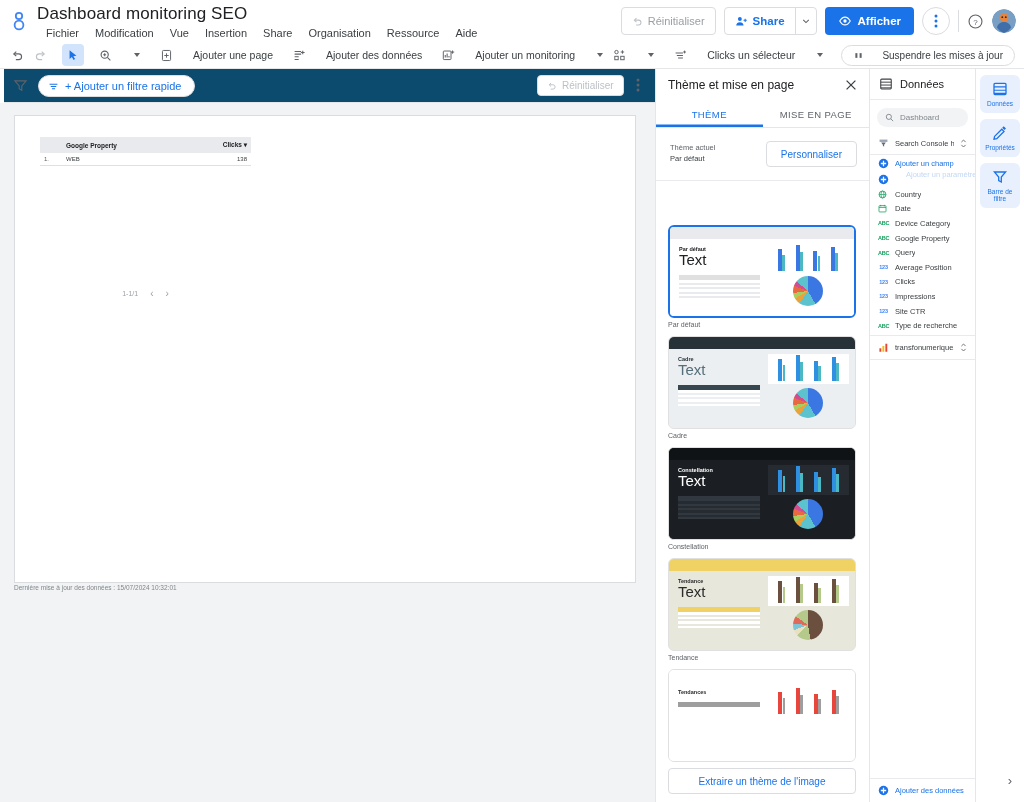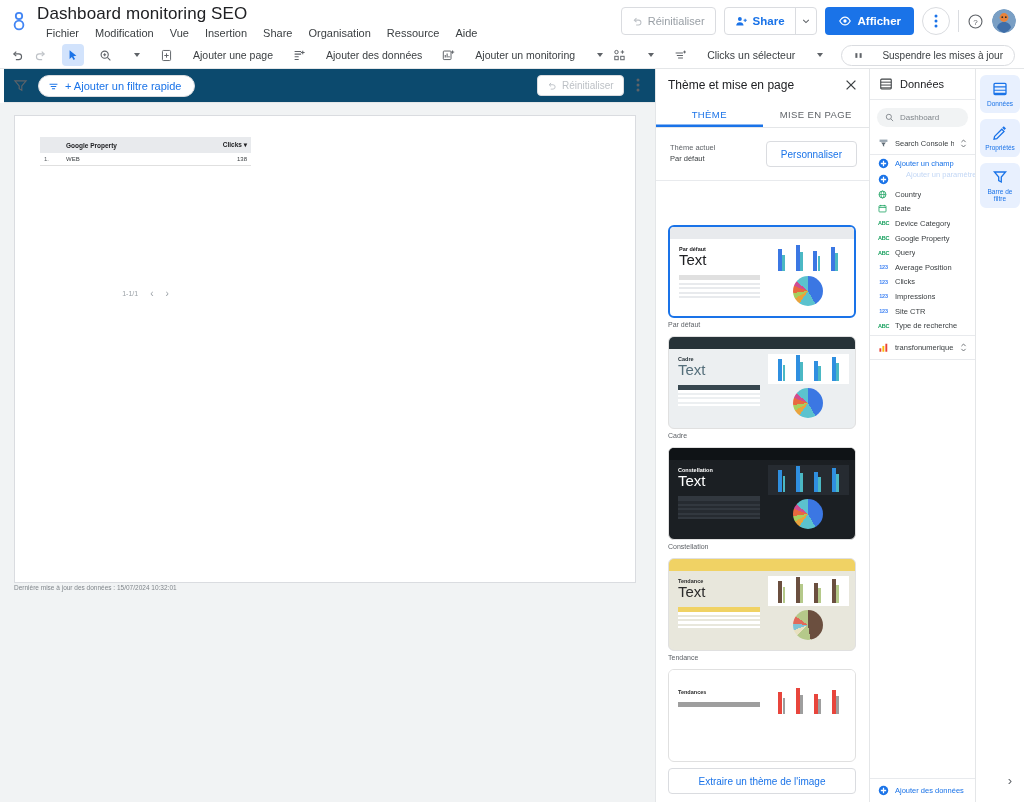--- a/index.html
+++ b/index.html
@@ -92,21 +92,21 @@
                border:1px solid #dadce0; border-radius:4px; font-size:10px; color:#1a73e8; background:#fff;}
   .tp-scroll { position:absolute; left:0; top:156px; width:213px; height:577px; overflow:hidden; }
   .thumb-block { padding:0 12px 8px 12px; }
   .thumb-cap { font-size:7px; color:#5f6368; margin-top:3px; }
   .thumb {
     width:188px; height:93px; border-radius:6px; overflow:hidden; position:relative;
     border:1px solid #e0e0e0;
   }
   .thumb.sel { border:2px solid #1a73e8; }
   .th-bar { height:12px; width:100%; }
-  .th-body { position:absolute; left:0; right:0; top:12px; bottom:0; display:flex;border-radius:13px; }
+  .th-body { position:absolute; left:0; right:0; top:12px; bottom:0; display:flex; }
   .th-left { width:52%; padding:7px 6px 5px 9px; }
   .th-right { width:48%; padding:5px 6px 5px 2px; }
   .th-kicker { font-size:5.5px; font-weight:bold; }
   .th-text { font-size:15px; line-height:1.05; margin-top:0px; font-family:"Liberation Sans", sans-serif;}
   .th-lines { margin-top:7px; }
   .th-line { height:2px; margin-bottom:2.5px; }
   .th-hdr { height:5px; margin-bottom:3px; }
   .bars { display:flex; align-items:flex-end; justify-content:space-around; height:30px; padding:3px 5px; }
   .bar-grp { display:flex; align-items:flex-end; gap:0.5px; }
   .bar-a { width:4px; }

